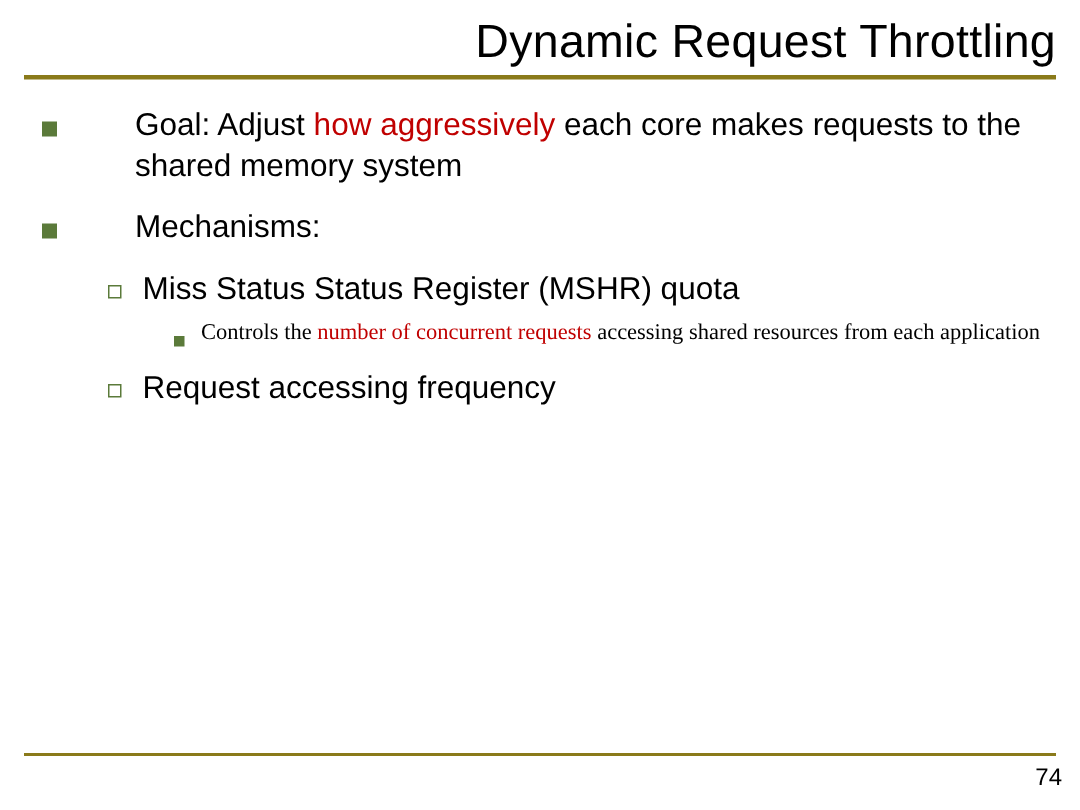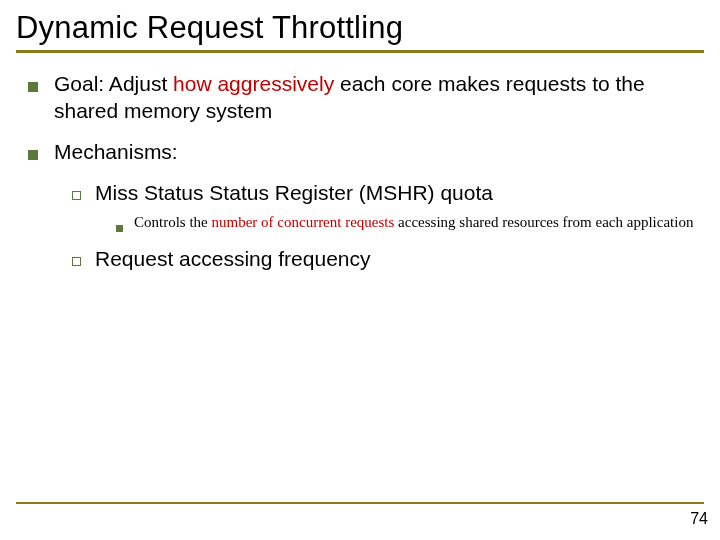--- a/index.html
+++ b/index.html
@@ -1,22 +1,22 @@
 <!DOCTYPE html>
 <html><head>
 <meta charset="utf-8">
 <style>
   * { margin: 0; padding: 0; box-sizing: border-box; }
   html, body { width: 720px; height: 540px; background: #fff; font-family: Verdana, Arial, sans-serif; color: #000; }
   .slide { width: 720px; height: 540px; position: relative; padding: 10px 16px 16px 16px; }
-  .title { font-size: 31px; font-weight: 400; color: #000; margin-bottom: 4px; letter-spacing: 0.2px; }
+  .title { font-size: 31px; font-weight: 400; color: #000; margin-bottom: 4px; letter-spacing: 0.2px; text-align: right; }
   .hr-top { border: none; border-top: 3px solid #8a7a1a; margin-bottom: 18px; }
   .hr-bot { position: absolute; left: 16px; right: 16px; bottom: 36px; border: none; border-top: 2px solid #8a7a1a; }
   .page-num { position: absolute; right: 12px; bottom: 12px; font-size: 16px; color: #000; }
-  .lvl1 { display: flex; margin: 6px 0 14px 12px; }
+  .lvl1 { display: flex; margin: 6px 0 14px 12px; gap: 36px; }
   .lvl1 .bullet { flex: 0 0 16px; margin-top: 7px; margin-right: 10px; }
   .lvl1 .text { font-size: 21px; line-height: 1.28; }
   .lvl2 { display: flex; margin: 4px 0 6px 56px; }
   .lvl2 .bullet { flex: 0 0 13px; margin-top: 6px; margin-right: 10px; }
   .lvl2 .text { font-size: 21px; line-height: 1.28; }
   .lvl3 { display: flex; margin: 6px 0 10px 100px; font-family: Liberation Serif, serif; }
   .lvl3 .bullet { flex: 0 0 10px; margin-top: 5px; margin-right: 8px; }
   .lvl3 .text { font-size: 15px; line-height: 1.32; }
   .sq { display: inline-block; background: #5b7a3a; }
   .sq.l1 { width: 10px; height: 10px; }

